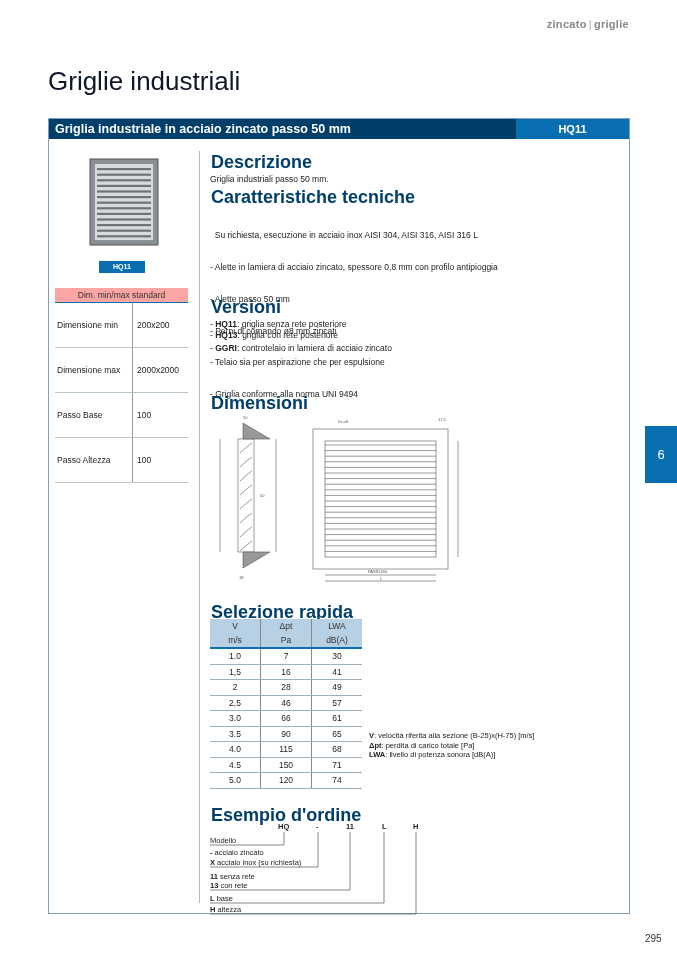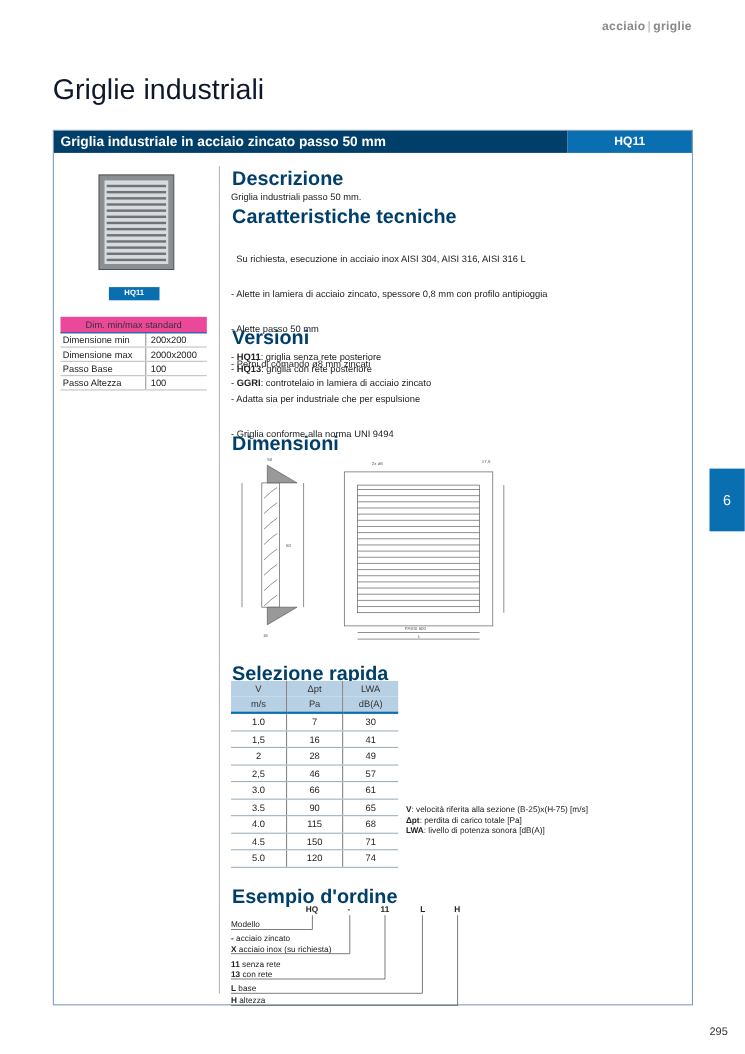--- a/index.html
+++ b/index.html
@@ -9,43 +9,43 @@
   .page-title{position:absolute;top:66px;left:48px;font-size:26px;color:#0f172a;font-weight:normal;margin:0;}
   .product-box{position:absolute;top:118px;left:48px;width:582px;height:796px;border:1px solid #7f9fb8;box-sizing:border-box;}
   .header-bar{display:flex;height:20px;}
   .header-title{flex:1;background:#003f6a;color:#fff;font-weight:bold;font-size:12.5px;line-height:20px;padding-left:6px;}
   .header-code{width:113px;background:#0a6fb0;color:#fff;font-weight:bold;font-size:11px;line-height:20px;text-align:center;}
   .left-col{position:absolute;left:0;top:21px;width:150px;}
   .divider{position:absolute;left:150px;top:32px;width:1px;height:752px;background:#b0b8c0;}
   .product-img{position:absolute;left:40px;top:18px;width:70px;height:88px;}
   .code-badge{position:absolute;left:50px;top:121px;width:46px;height:12px;background:#0a6fb0;color:#fff;font-size:7px;font-weight:bold;text-align:center;line-height:12px;}
   .dim-table{position:absolute;left:6px;top:148px;width:133px;border-collapse:collapse;font-size:8.5px;}
-  .dim-table th{background:#ec4899;font-weight:normal;color:#333;height:12px;border-bottom:1px solid #0a6fb0;}
-  .dim-table td{height:12px;border-bottom:1px solid #b8c4cc;padding:0 2px;}
+  .dim-table th{background:#fca5a5;font-weight:normal;color:#333;height:12px;border-bottom:1px solid #0a6fb0;}
+  .dim-table td{height:12px;border-bottom:1px solid #b8c4cc;padding:16px 2px;}
   .dim-table td.v{border-left:1px solid #999;padding-left:4px;}
   .right-col{position:absolute;left:161px;top:32px;width:410px;}
   h2{margin:1px;font-size:18px;color:#003f6a;font-weight:bold;}
   .txt{font-size:8.5px;line-height:10.6px;color:#222;}
   .sec{position:absolute;left:0;}
   .dims{position:absolute;left:0;top:258px;width:260px;height:175px;}
   .sel-table{border-collapse:collapse;font-size:8.5px;text-align:center;position:absolute;left:0;top:468px;}
   .sel-table th{background:#b8d0e3;font-weight:normal;color:#333;width:48px;height:12px;}
   .sel-table tr.units th{border-bottom:2px solid #0a6fb0;margin-top:36px;}
   .sel-table th+th,.sel-table td+td{border-left:1px solid #888;}
   .sel-table td{height:12.5px;border-bottom:1px solid #9fb1bf;}
   .legend{position:absolute;left:159px;top:580px;font-size:7.5px;line-height:9.5px;}
   .order{position:absolute;left:0;top:668px;width:230px;height:110px;}
   .tab6{position:absolute;left:645px;top:426px;width:32px;height:57px;background:#0a6fb0;color:#fff;font-size:13px;line-height:57px;text-align:center;}
   .pagenum{position:absolute;left:645px;top:933px;font-size:10px;color:#333;}
   b{font-weight:bold;}
 </style>
 </head>
 <body>
 
-<div class="brand"><span>acciaio</span><span class="sep">|</span><span>griglie</span></div>
+<div class="brand"><span>zincato</span><span class="sep">|</span><span>griglie</span></div>
 
 <h1 class="page-title">Griglie industriali</h1>
 
 <div class="product-box">
   <div class="header-bar">
     <div class="header-title">Griglia industriale in acciaio zincato passo 50 mm</div>
     <div class="header-code">HQ11</div>
   </div>
 
   <div class="left-col">
@@ -104,21 +104,21 @@
       <div class="txt">Griglia industriali passo 50 mm.</div>
     </div>
 
     <div class="sec" style="top:35px">
       <h2>Caratteristiche tecniche</h2>
       <div class="txt" style="white-space:pre">
         <div>  Su richiesta, esecuzione in acciaio inox AISI 304, AISI 316, AISI 316 L</div>
         <div>- Alette in lamiera di acciaio zincato, spessore 0,8 mm con profilo antipioggia</div>
         <div>- Alette passo 50 mm</div>
         <div>- Perni di comando ø8 mm zincati</div>
-        <div>- Adatta sia per industriale che per espulsione</div>
+        <div>- Telaio sia per aspirazione che per espulsione</div>
         <div>- Griglia conforme alla norma UNI 9494</div>
       </div>
     </div>
 
     <div class="sec" style="top:145px">
       <h2>Versioni</h2>
       <div class="txt">- <b>HQ11</b><span>: griglia senza rete posteriore</span></div>
       <div class="txt">- <b>HQ13</b><span>: griglia con rete posteriore</span></div>
     </div>
 

